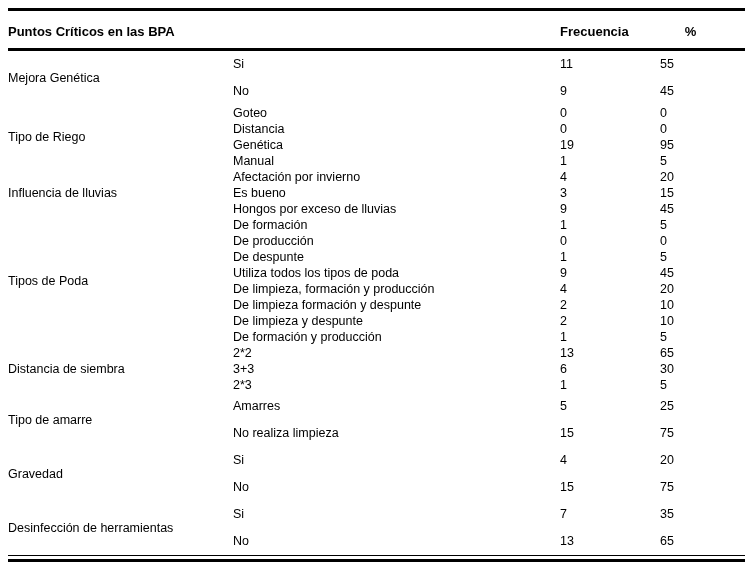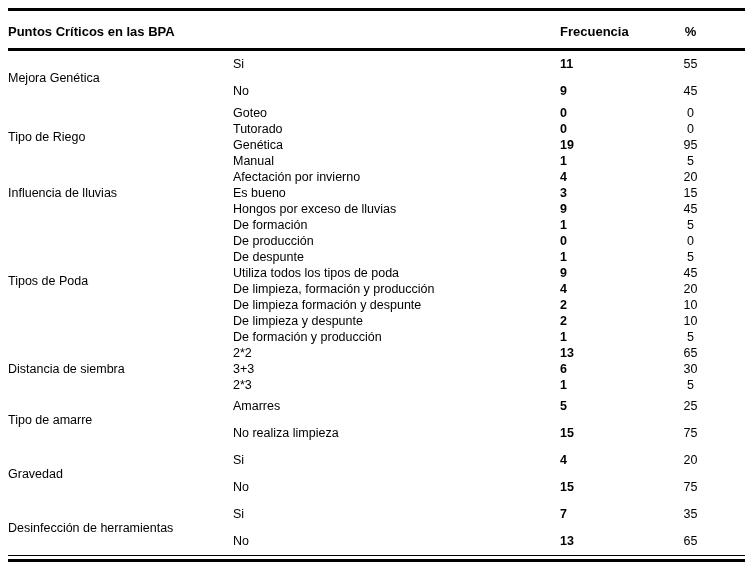--- a/index.html
+++ b/index.html
@@ -41,22 +41,22 @@
     line-height: 15px;
     vertical-align: middle;
     padding: 0;
     white-space: nowrap;
     overflow: hidden;
   }
   tr.dense > td { height: 16px; margin-top: 9px; }
   tr.spacious > td { height: 27px; }
   td.cat { }
   td.item { }
-  td.freq { text-align: left; font-weight: bold; }
-  td.pct { text-align: center; padding-right: 24px; }
+  td.freq { text-align: left; }
+  td.pct { padding-right: 24px; }
   .bottom-rule {
     width: 737px;
     height: 3px;
     background: #000;
     margin-top: 3px;
   }
 </style>
 </head>
 <body>
 
@@ -87,21 +87,21 @@
           <td class="freq">9</td>
           <td class="pct">45</td>
         </tr>
         <tr class="dense">
           <td class="cat" rowspan="4">Tipo de Riego</td>
           <td class="item">Goteo</td>
           <td class="freq">0</td>
           <td class="pct">0</td>
         </tr>
         <tr class="dense">
-          <td class="item">Tutorado</td>
+          <td class="item">Distancia</td>
           <td class="freq">0</td>
           <td class="pct">0</td>
         </tr>
         <tr class="dense">
           <td class="item">Genética</td>
           <td class="freq">19</td>
           <td class="pct">95</td>
         </tr>
         <tr class="dense">
           <td class="item">Manual</td>

